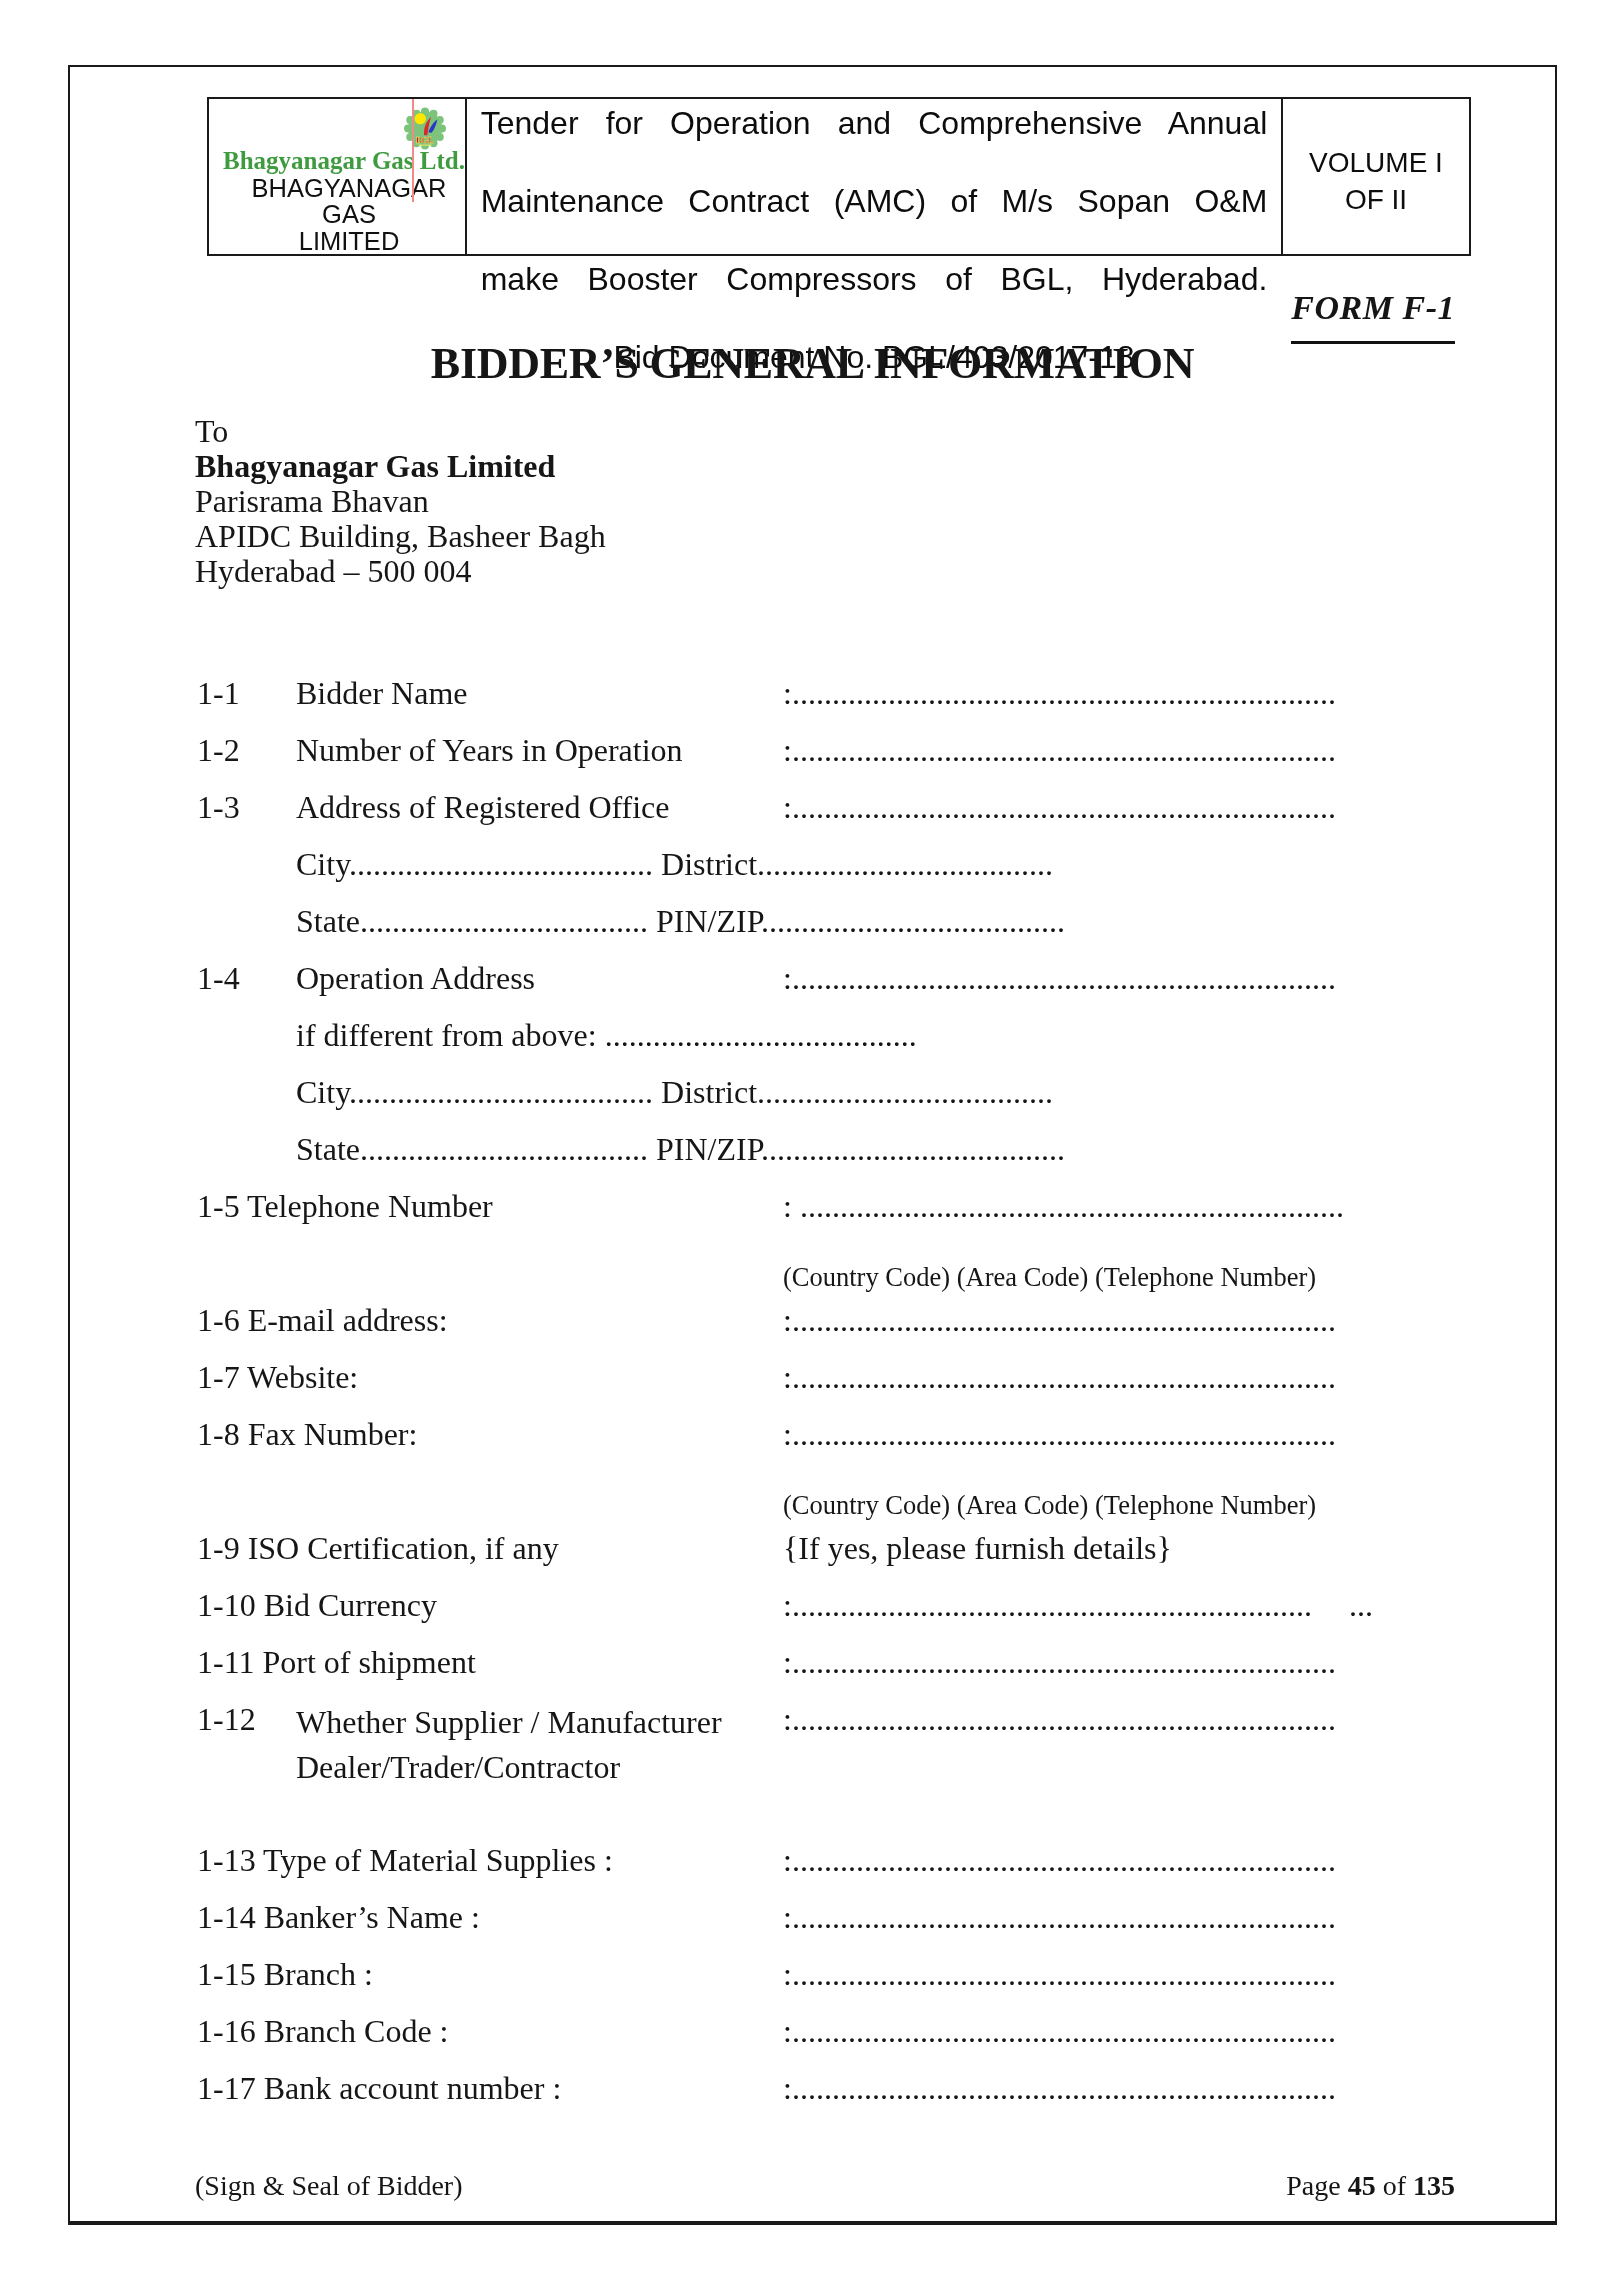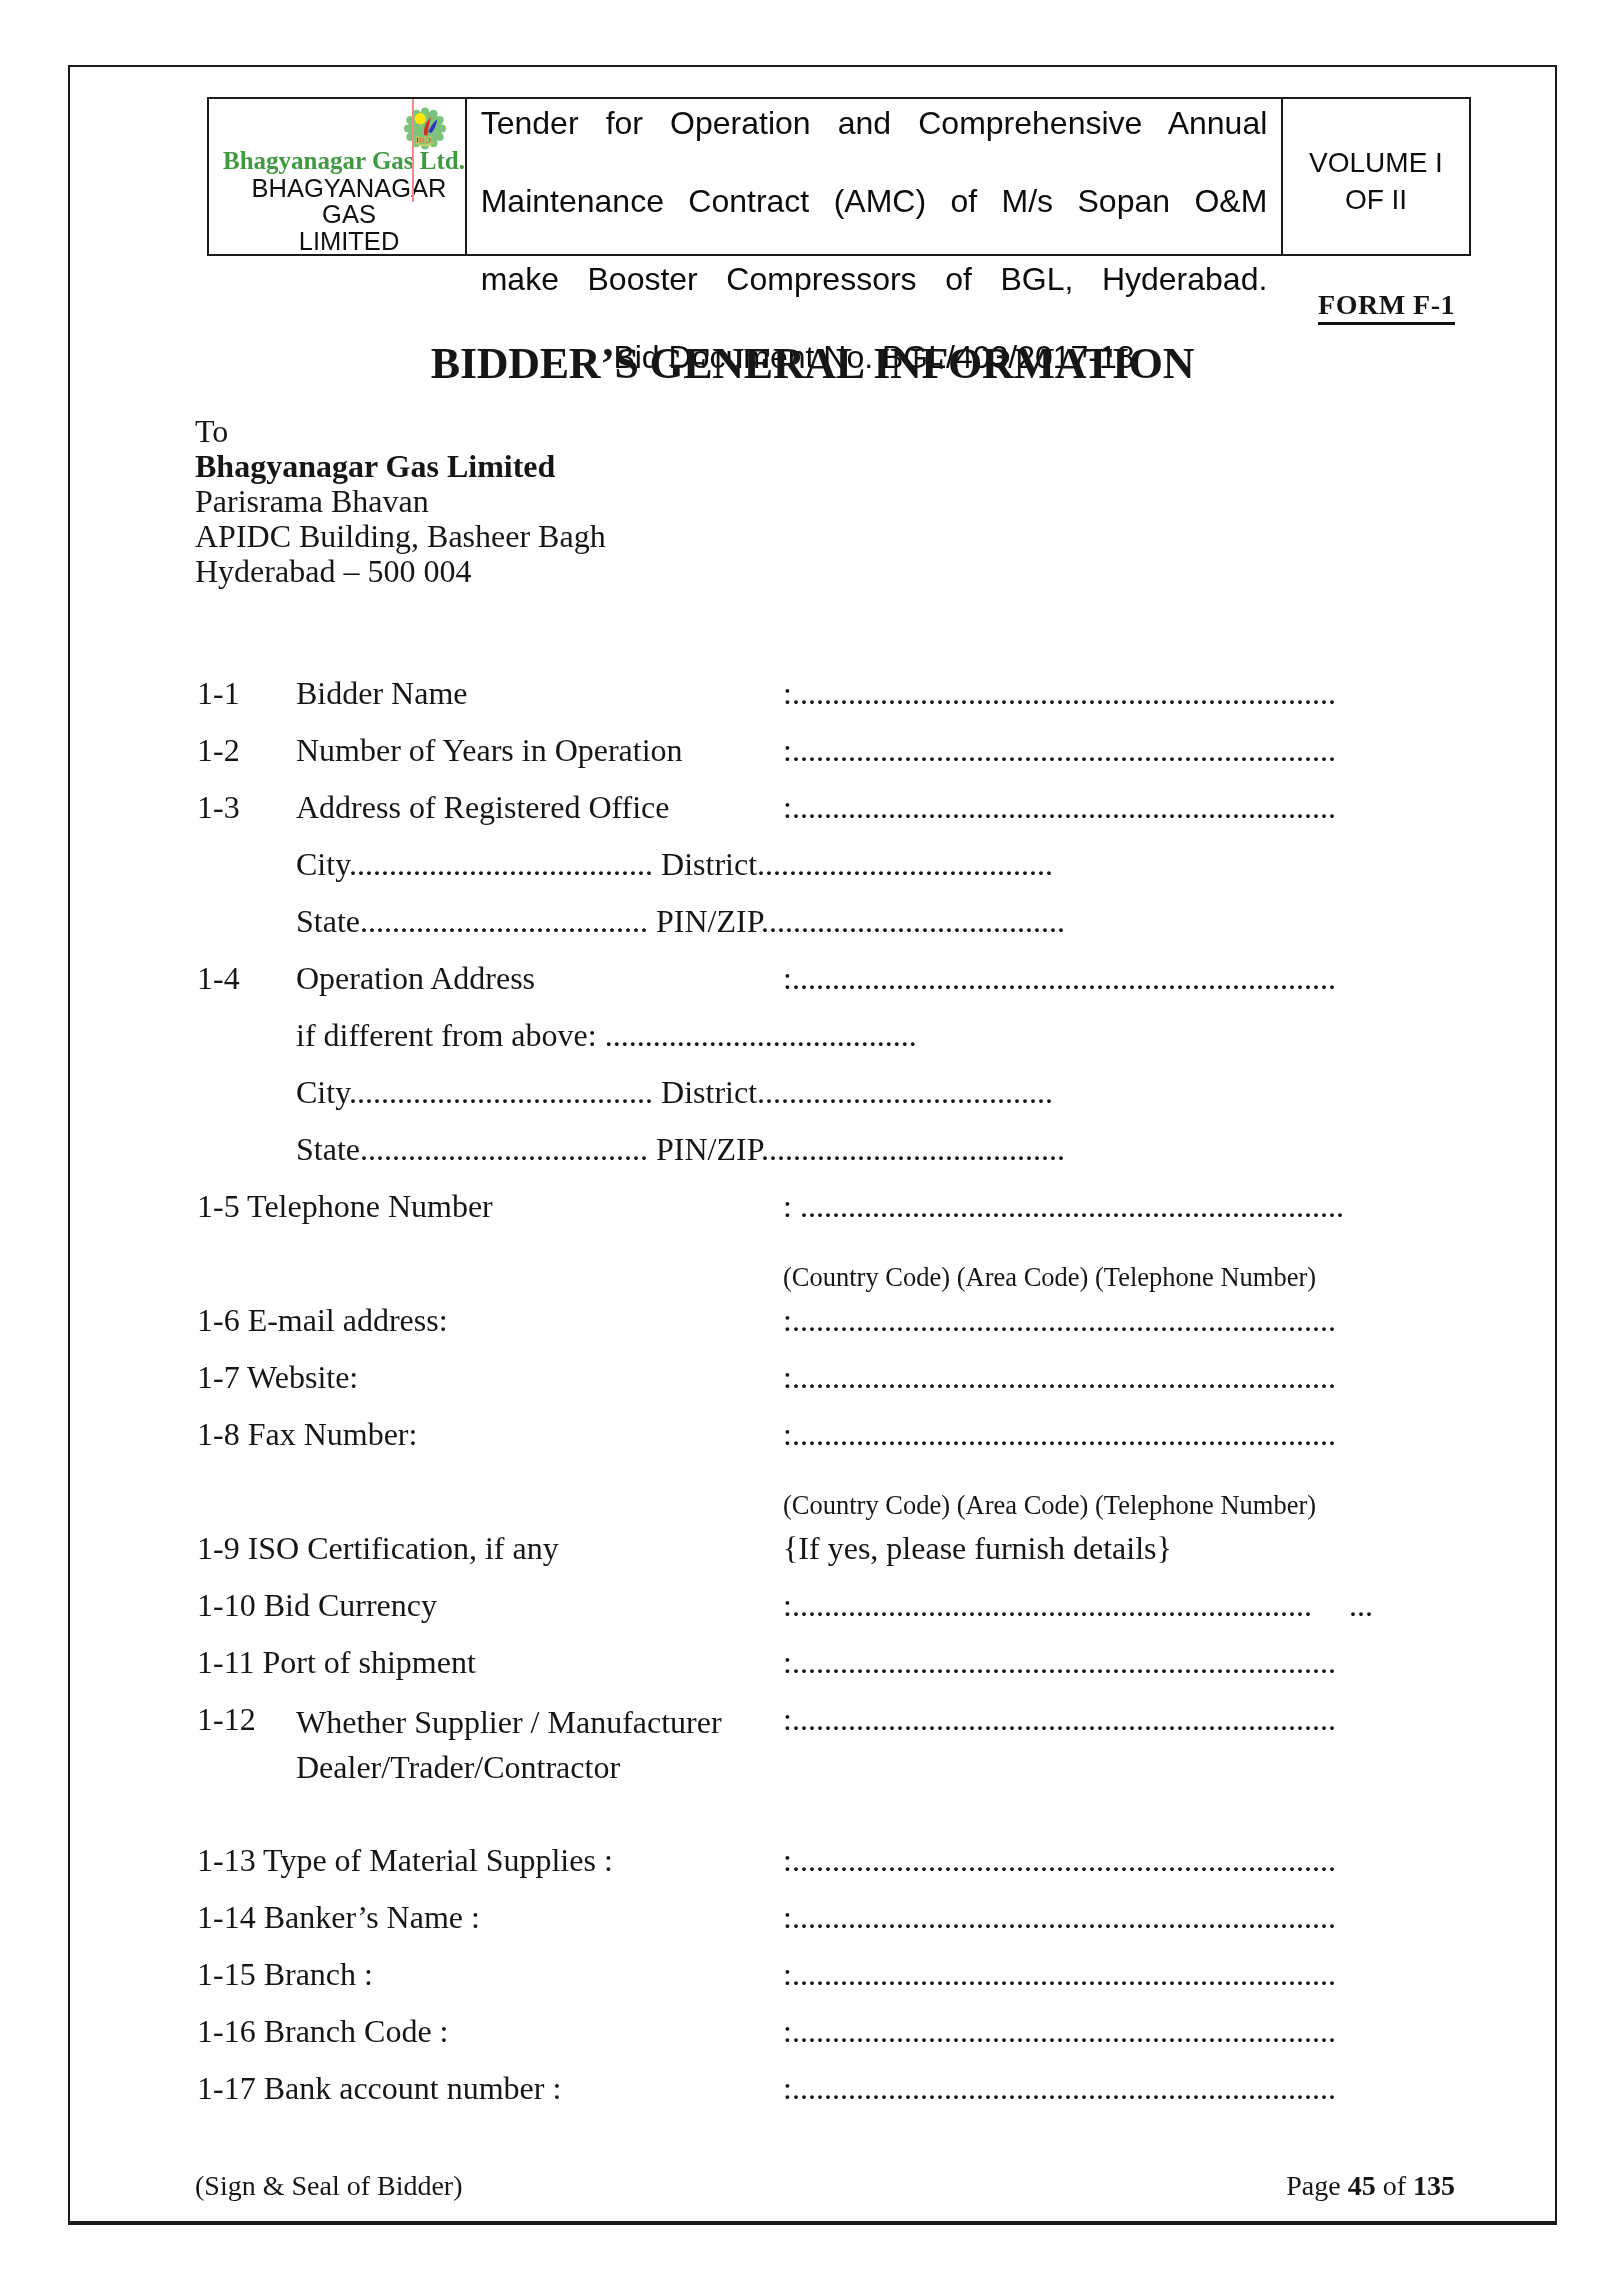--- a/index.html
+++ b/index.html
@@ -20,22 +20,22 @@
         font-weight:700;line-height:19.6px;margin-top:-2px;}
   .company{font-size:25.5px;line-height:26.5px;text-align:center;margin-top:3.9px;color:#111;margin-left:24px;}
   .title-cell{flex:1;padding:4.9px 13.7px 0 13.7px;box-sizing:border-box;color:#0d0d0d;}
   .jline{font-size:32px;line-height:39px;text-align:justify;white-space:normal;}
   .jline::after{content:"";display:inline-block;width:100%;height:0;}
   .cline{font-size:32px;line-height:39px;text-align:center;}
   .volume-cell{width:188px;flex:none;border-left:2.9px solid #1a1a1a;box-sizing:border-box;
         text-align:center;padding-top:45px;font-size:28px;line-height:37px;color:#0d0d0d;}
 
   
-  .form-label{position:absolute;top:222px;right:100px;font-size:28px;font-weight:700;
-        border-bottom:3.9px solid #111;padding-bottom:1px;letter-spacing:0.5px;}
+  .form-label{position:absolute;top:222px;right:100px;font-size:34px;font-weight:700;
+        border-bottom:3.9px solid #111;padding-bottom:14px;letter-spacing:0.5px;font-style:italic;}
   .form-title{position:absolute;top:271px;left:0;right:0;text-align:center;
         font-size:44px;font-weight:700;letter-spacing:-0.3px;}
 
   
   .addressee{position:absolute;left:125px;top:347px;font-size:32px;line-height:35px;}
   .addressee .bold{font-weight:700;}
 
   
   .rows{position:absolute;left:127px;top:607px;right:19.6px;font-size:32px;}
   .frow{height:57px;display:flex;align-items:flex-start;line-height:39px;white-space:nowrap;}

